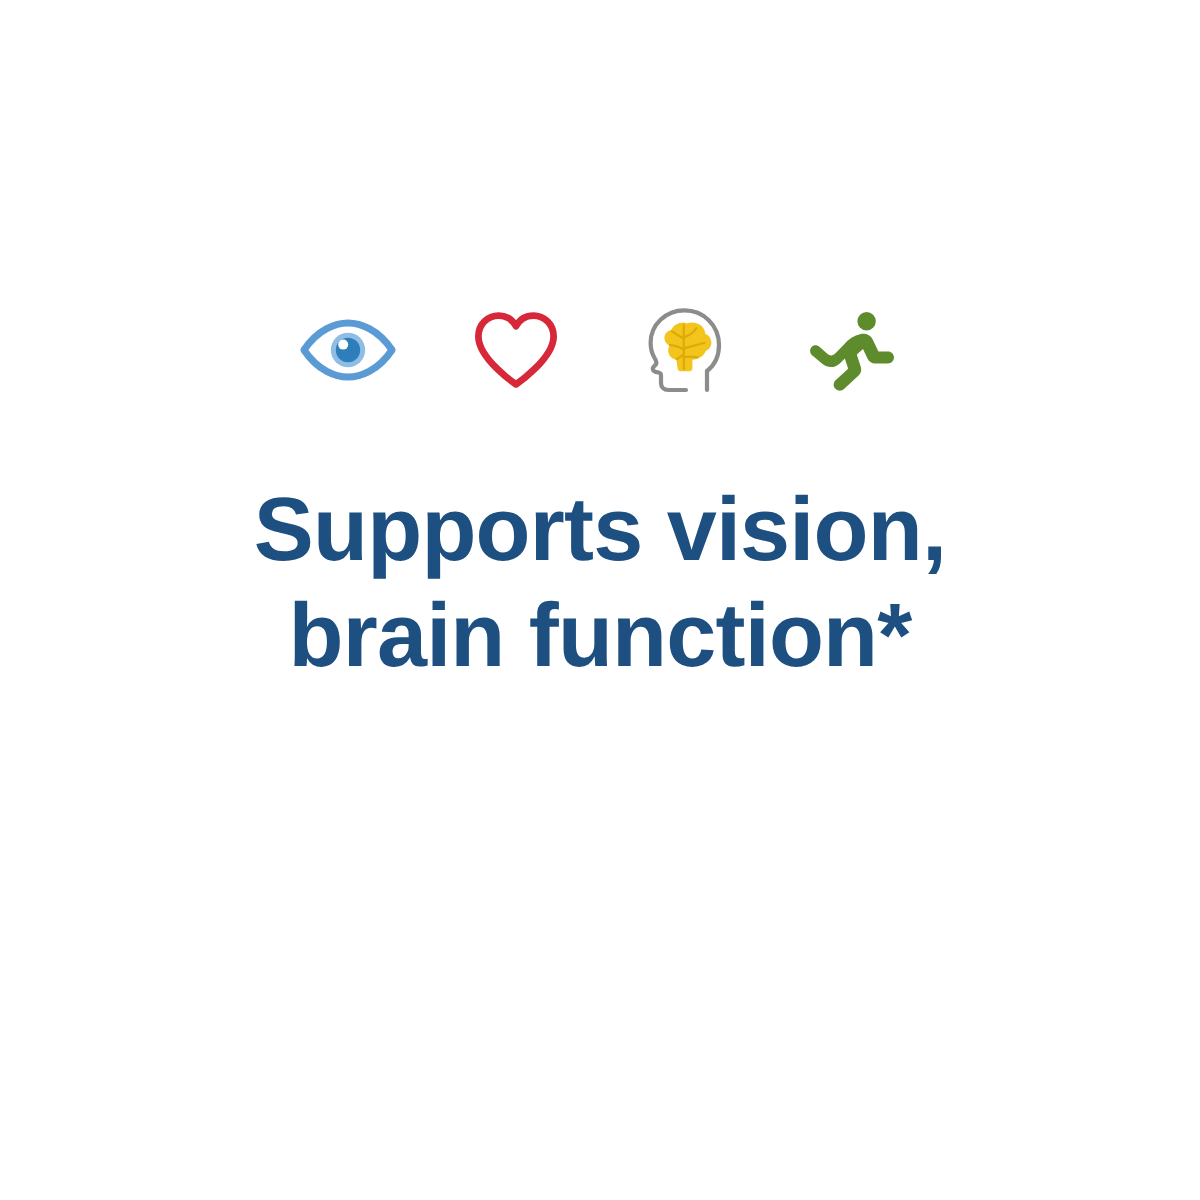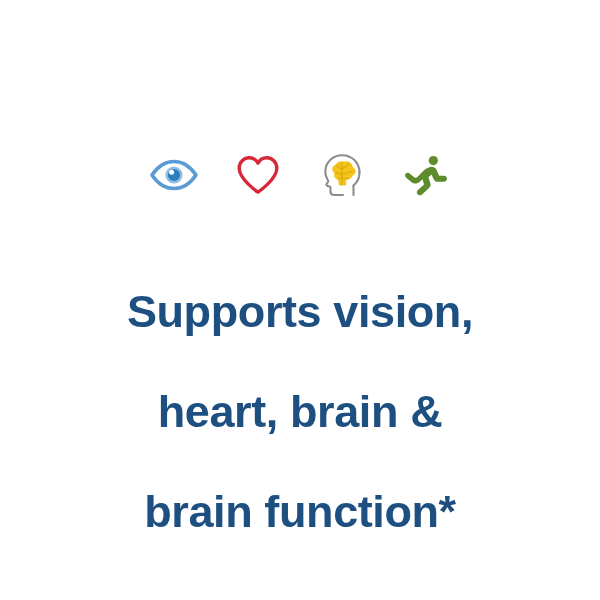--- a/index.html
+++ b/index.html
@@ -53,21 +53,20 @@
     font-family: "Liberation Sans", sans-serif;
     font-weight: bold;
     font-size: 45px;
     line-height: 53px;
     letter-spacing: -0.4px;
     -webkit-font-smoothing: antialiased;
   }
   .headline .line {
     display: block;
     white-space: nowrap;
-    margin-top: 47px;
   }
 </style>
 </head>
 <body style="background: rgb(255, 255, 255);">
 
 <div class="poster">
 
   <div class="icon-row">
 
     <div class="icon">
@@ -99,17 +98,16 @@
       <svg width="42" height="42" viewBox="0 0 42 42" fill="none" aria-hidden="true">
         <circle cx="28.3" cy="6.6" r="4.6" fill="#5e8c2c"></circle>
         <path d="M25.4 13.0 C22.0 13.8, 19.2 15.6, 17.0 18.2 L12.6 22.8 C11.6 23.9, 9.9 24.0, 8.8 23.0 L4.7 19.4 C3.5 18.3, 1.7 18.4, 0.7 19.6 C-0.3 20.9, -0.1 22.7, 1.2 23.7 L6.3 28.0 C8.8 30.1, 12.5 30.0, 14.9 27.7 L17.4 25.2 L19.1 30.4 L12.9 36.0 C11.6 37.2, 11.5 39.1, 12.6 40.3 C13.8 41.6, 15.7 41.7, 17.0 40.5 L24.3 33.8 C25.5 32.7, 25.9 31.0, 25.4 29.5 L23.4 23.3 L26.5 20.5 L28.8 25.4 C29.5 26.9, 31.0 27.8, 32.6 27.8 L39.0 27.8 C40.6 27.8, 42.0 26.4, 42.0 24.8 C42.0 23.1, 40.6 21.8, 39.0 21.8 L34.2 21.8 L31.3 15.6 C30.2 13.4, 27.8 12.5, 25.4 13.0 Z" fill="#5e8c2c"></path>
       </svg>
     </div>
 
   </div>
 
   <div class="headline" style="color: rgb(29, 79, 128);">
     <span class="line">Supports vision,</span>
-    <span class="line">heart, brain &amp;</span>
     <span class="line">brain function*</span>
   </div>
 
 </div>
 
 </body></html>

